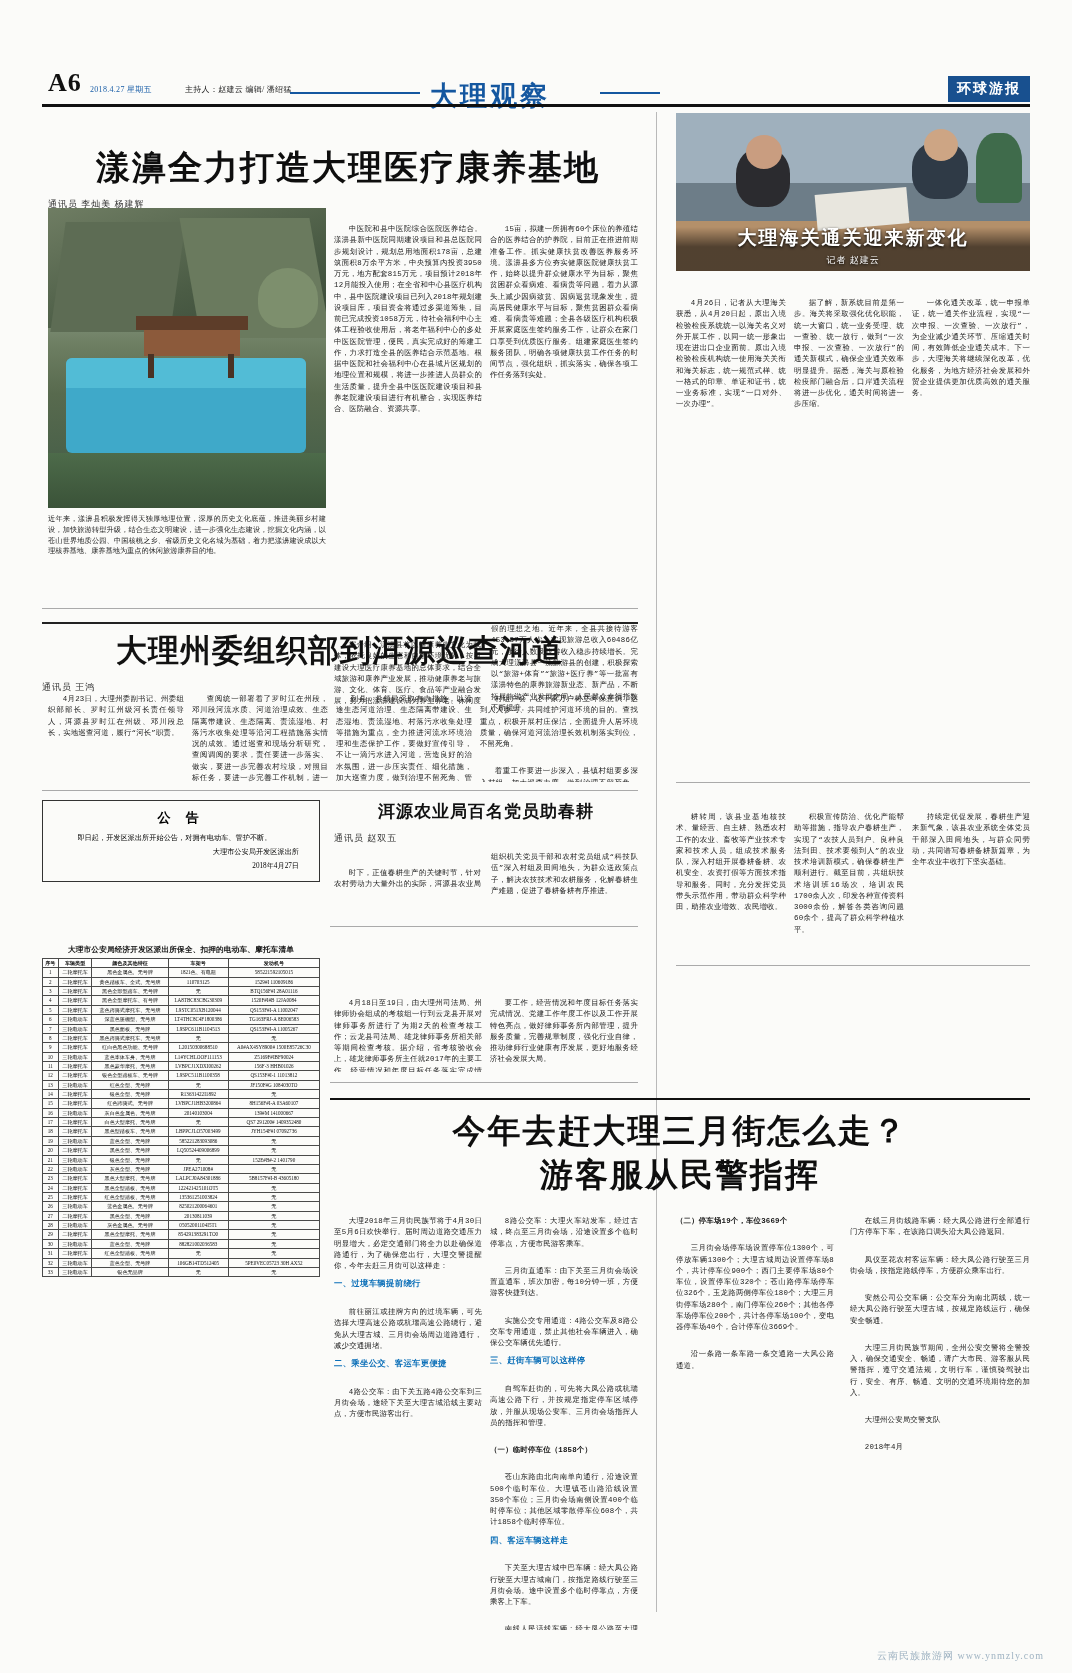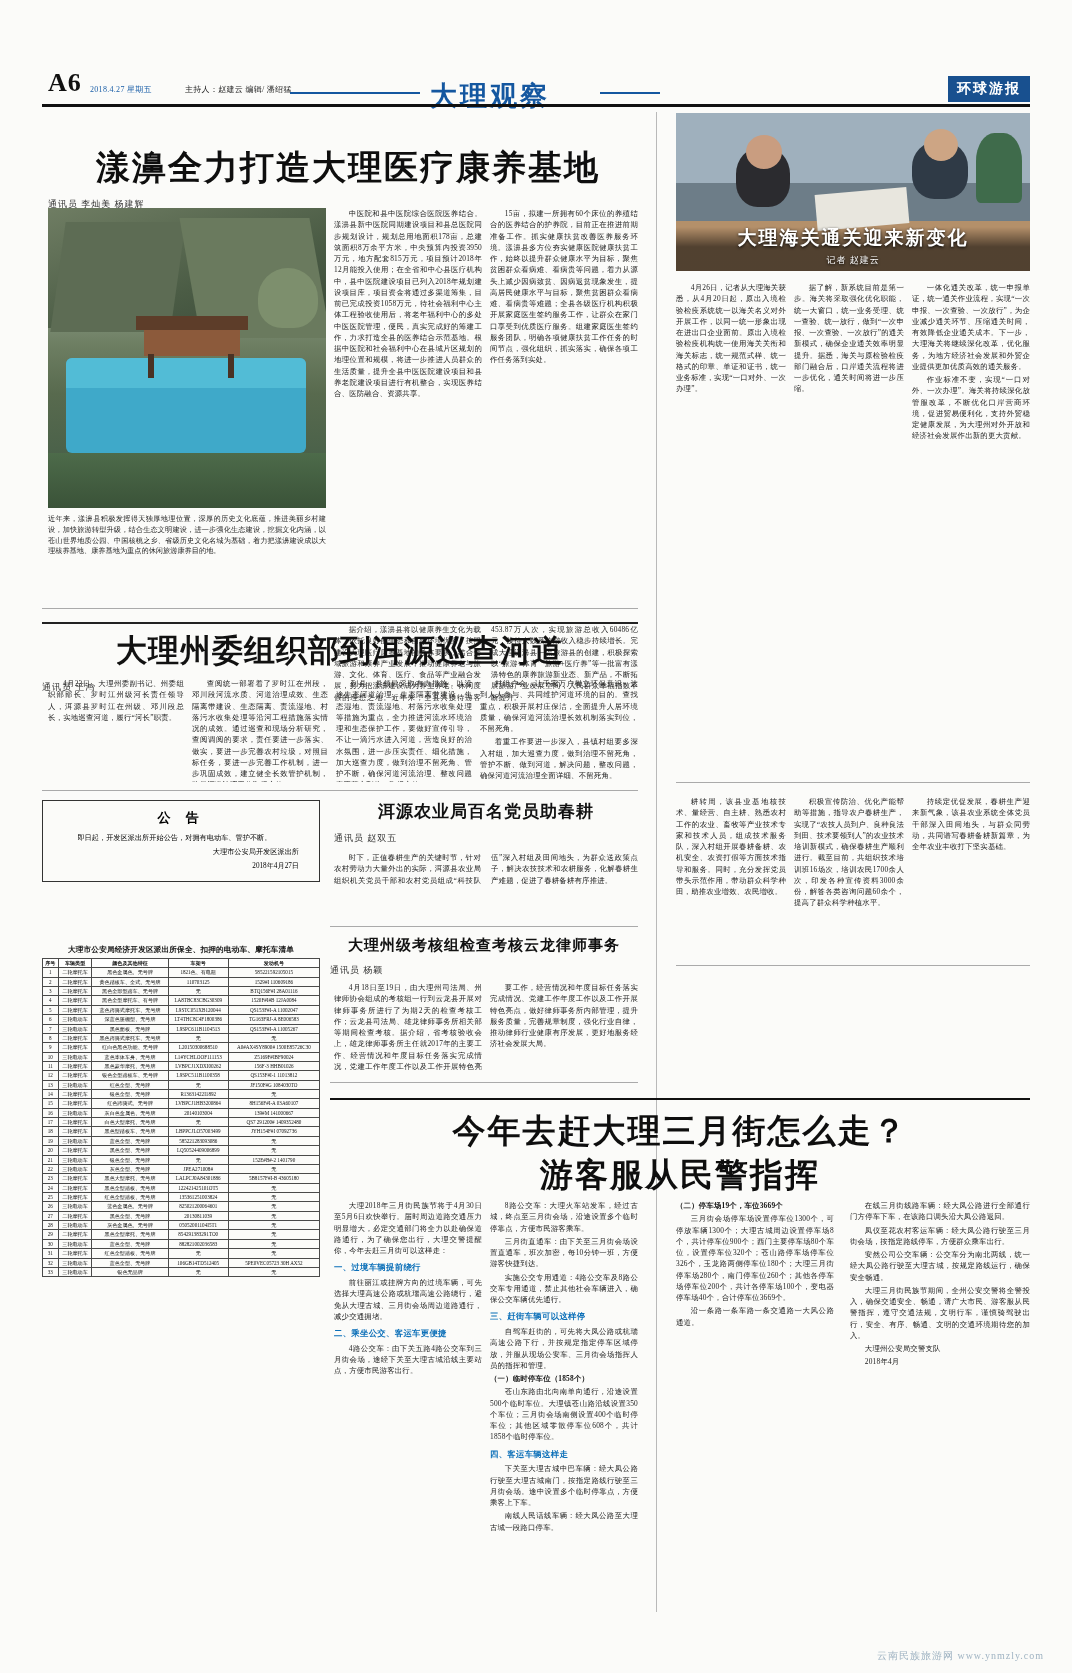--- a/index.html
+++ b/index.html
@@ -20,21 +20,21 @@
   .thinline{position:absolute;background:#aaa;height:1px;}
   .vline{position:absolute;background:#b9b9b9;width:1px;}
 
   .h1{font-size:34px;font-weight:bold;letter-spacing:2px;color:#0e0e0e;text-align:center;line-height:1.2;font-family:"Liberation Serif",serif;}
   .h2{font-size:31px;font-weight:bold;letter-spacing:1px;color:#111;text-align:center;font-family:"Liberation Serif",serif;}
   .h3{font-size:15px;font-weight:bold;color:#111;text-align:center;letter-spacing:1px;}
   .byline{font-size:9px;color:#333;text-align:left;letter-spacing:1px;margin-top:9px;}
 
   .col{position:absolute;font-size:7.4px;line-height:1.52;color:#1a1a1a;text-align:justify;
        text-justify:inter-ideograph;overflow:hidden;letter-spacing:0.2px;}
-  .col p{margin:0 0 2px 0;text-indent:2em;}
+  .col p{margin:16px 0 2px 0;text-indent:2em;font-family:Liberation Mono, monospace;}
 
   .photo{position:absolute;overflow:hidden;background:#6f7f6a;}
   .photocap{position:absolute;font-size:7.2px;line-height:1.5;color:#222;text-align:justify;}
 
   
   .topphoto{position:absolute;left:676px;top:113px;width:354px;height:158px;overflow:hidden;}
   .tp-sky{position:absolute;inset:0;background:linear-gradient(180deg,#b9c6cf 0%,#8fa3b2 40%,#5d6f7d 100%);}
   .tp-band{position:absolute;left:0;right:0;bottom:0;height:44px;background:linear-gradient(180deg,rgba(0,0,0,0) 0%,rgba(0,0,0,0.55) 45%);}
   .tp-title{position:absolute;left:0;right:0;bottom:20px;text-align:center;color:#fff;font-size:19px;font-weight:bold;letter-spacing:2px;text-shadow:0 1px 3px #000;}
   .tp-by{position:absolute;left:0;right:0;bottom:4px;text-align:center;color:#fff;font-size:9px;letter-spacing:1px;text-shadow:0 1px 3px #000;}
@@ -381,24 +381,20 @@
 
   <div style="position:absolute;left:334px;top:800px;width:304px;">
     <div class="h3" style="font-size:17px;">洱源农业局百名党员助春耕</div>
     <div class="byline">通讯员 赵双五</div>
   </div>
   <div class="col" style="left:334px;top:852px;width:304px;height:68px;column-count:2;column-gap:10px;">
     <p>时下，正值春耕生产的关键时节，针对农村劳动力大量外出的实际，洱源县农业局组织机关党员干部和农村党员组成“科技队伍”深入村组及田间地头，为群众送政策点子，解决农技技术和农耕服务，化解春耕生产难题，促进了春耕备耕有序推进。</p>
   </div>
   <div class="thinline" style="left:330px;top:926px;width:308px;"></div>
 
-  <div style="position:absolute;left:330px;top:936px;width:308px;">
-    <div class="h3" style="font-size:15px;">大理州级考核组检查考核云龙律师事务</div>
-    <div class="byline">通讯员 杨颖</div>
-  </div>
   <div class="col" style="left:334px;top:982px;width:148px;height:90px;">
       <p>4月18日至19日，由大理州司法局、州律师协会组成的考核组一行到云龙县开展对律师事务所进行了为期2天的检查考核工作；云龙县司法局、雄龙律师事务所相关部等期间检查考核。据介绍，省考核验收会上，雄龙律师事务所主任就2017年的主要工作、经营情况和年度目标任务落实完成情况，党建工作年度工作以及工作开展特色亮点，下一步工作打算等方面进行了详细汇报。律师参与人民调解工作情况等方面进行了详细汇报。</p>
     </div>
   <div class="col" style="left:490px;top:982px;width:148px;height:90px;">
       <p>要工作，经营情况和年度目标任务落实完成情况、党建工作年度工作以及工作开展特色亮点，做好律师事务所内部管理，提升服务质量，完善规章制度，强化行业自律，推动律师行业健康有序发展，更好地服务经济社会发展大局。</p>
     </div>
   <div class="thinline" style="left:330px;top:1082px;width:308px;"></div>
 
   <div class="topphoto">
     <div class="tp-sky"></div>
@@ -417,21 +413,20 @@
   </div>
 
   <div class="col" style="left:676px;top:282px;width:110px;height:480px;">
       <p>4月26日，记者从大理海关获悉，从4月20日起，原出入境检验检疫系统统一以海关名义对外开展工作，以同一统一形象出现在进出口企业面前。原出入境检验检疫机构统一使用海关关衔和海关标志，统一规范式样、统一格式的印章、单证和证书，统一业务标准，实现“一口对外、一次办理”。</p>
     </div>
   <div class="col" style="left:794px;top:282px;width:110px;height:480px;">
       <p>据了解，新系统目前是第一步。海关将采取强化优化职能，统一大窗口，统一业务受理、统一查验、统一放行，做到“一次申报、一次查验、一次放行”的通关新模式，确保企业通关效率明显提升。据悉，海关与原检验检疫部门融合后，口岸通关流程将进一步优化，通关时间将进一步压缩。</p>
     </div>
   <div class="col" style="left:912px;top:282px;width:118px;height:480px;">
       <p>一体化通关改革，统一申报单证，统一通关作业流程，实现“一次申报、一次查验、一次放行”，为企业减少通关环节、压缩通关时间，有效降低企业通关成本。下一步，大理海关将继续深化改革，优化服务，为地方经济社会发展和外贸企业提供更加优质高效的通关服务。</p>
-      <p>作业标准不变，实现“一口对外、一次办理”。海关将持续深化放管服改革，不断优化口岸营商环境，促进贸易便利化，支持外贸稳定健康发展，为大理州对外开放和经济社会发展作出新的更大贡献。</p>
     </div>
 
   <div class="thinline" style="left:676px;top:782px;width:354px;"></div>
 
   <div class="col" style="left:676px;top:796px;width:110px;height:160px;">
       <p>耕转周，该县业基地核技术、量经营、自主耕、熟悉农村工作的农业、畜牧等产业技术专家和技术人员，组成技术服务队，深入村组开展春耕备耕、农机安全、农资打假等方面技术指导和服务。同时，充分发挥党员带头示范作用，带动群众科学种田，助推农业增效、农民增收。</p>
     </div>
   <div class="col" style="left:794px;top:796px;width:110px;height:160px;">
       <p>积极宣传防治、优化产能帮助等措施，指导农户春耕生产，实现了“农技人员到户、良种良法到田、技术要领到人”的农业技术培训新模式，确保春耕生产顺利进行。截至目前，共组织技术培训班16场次，培训农民1700余人次，印发各种宣传资料3000余份，解答各类咨询问题60余个，提高了群众科学种植水平。</p>
     </div>

